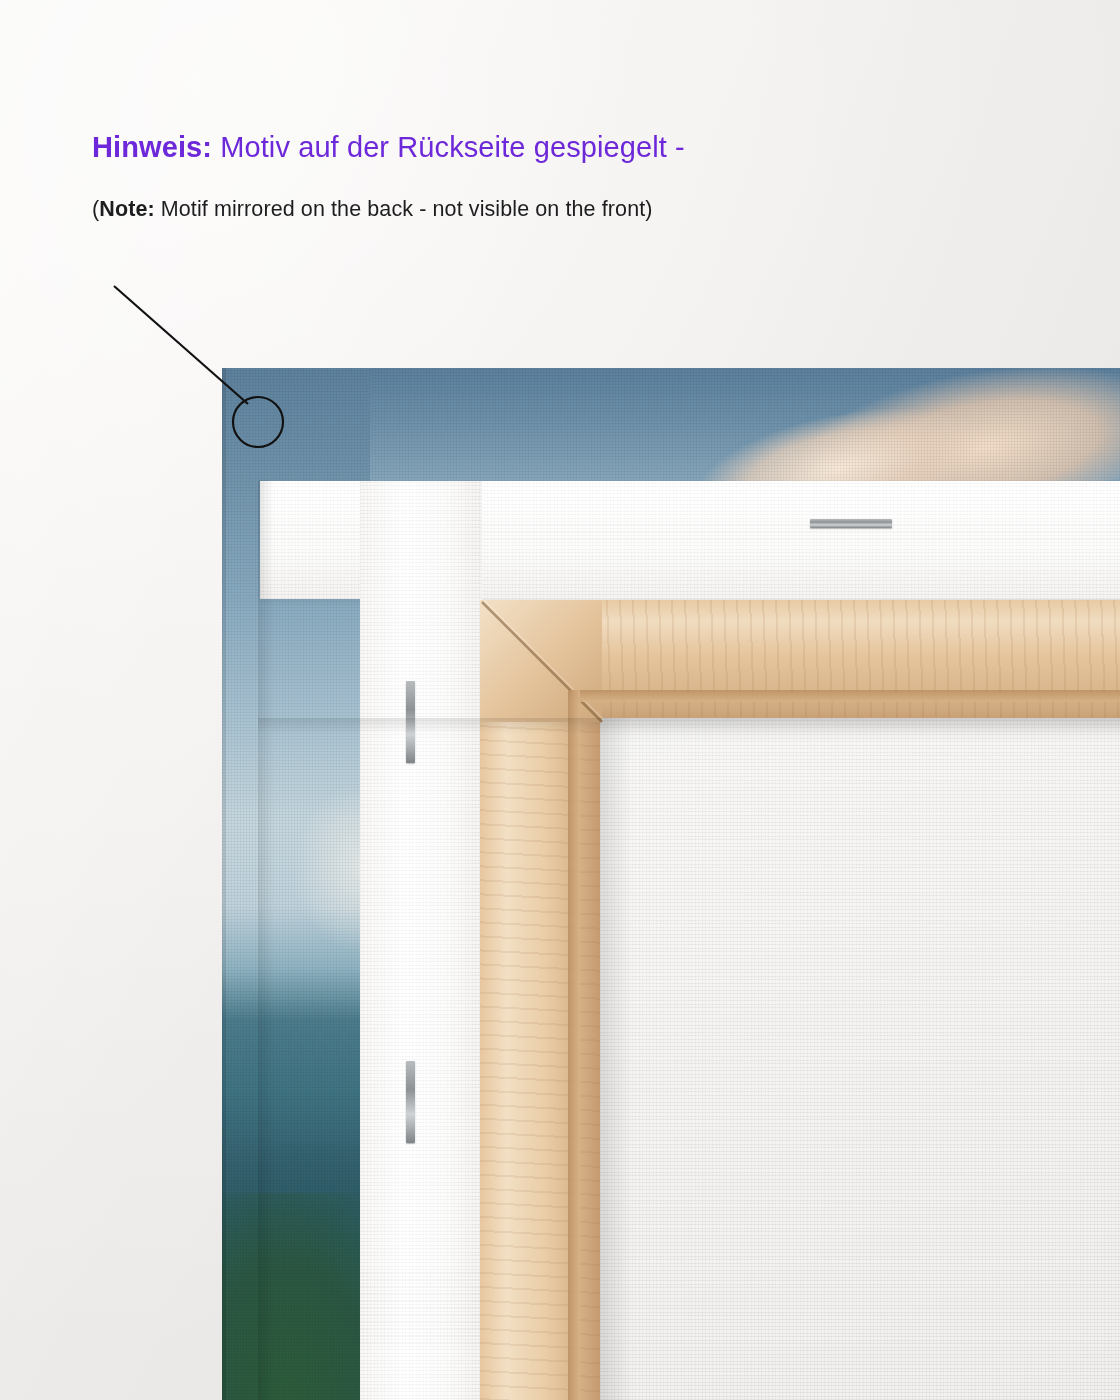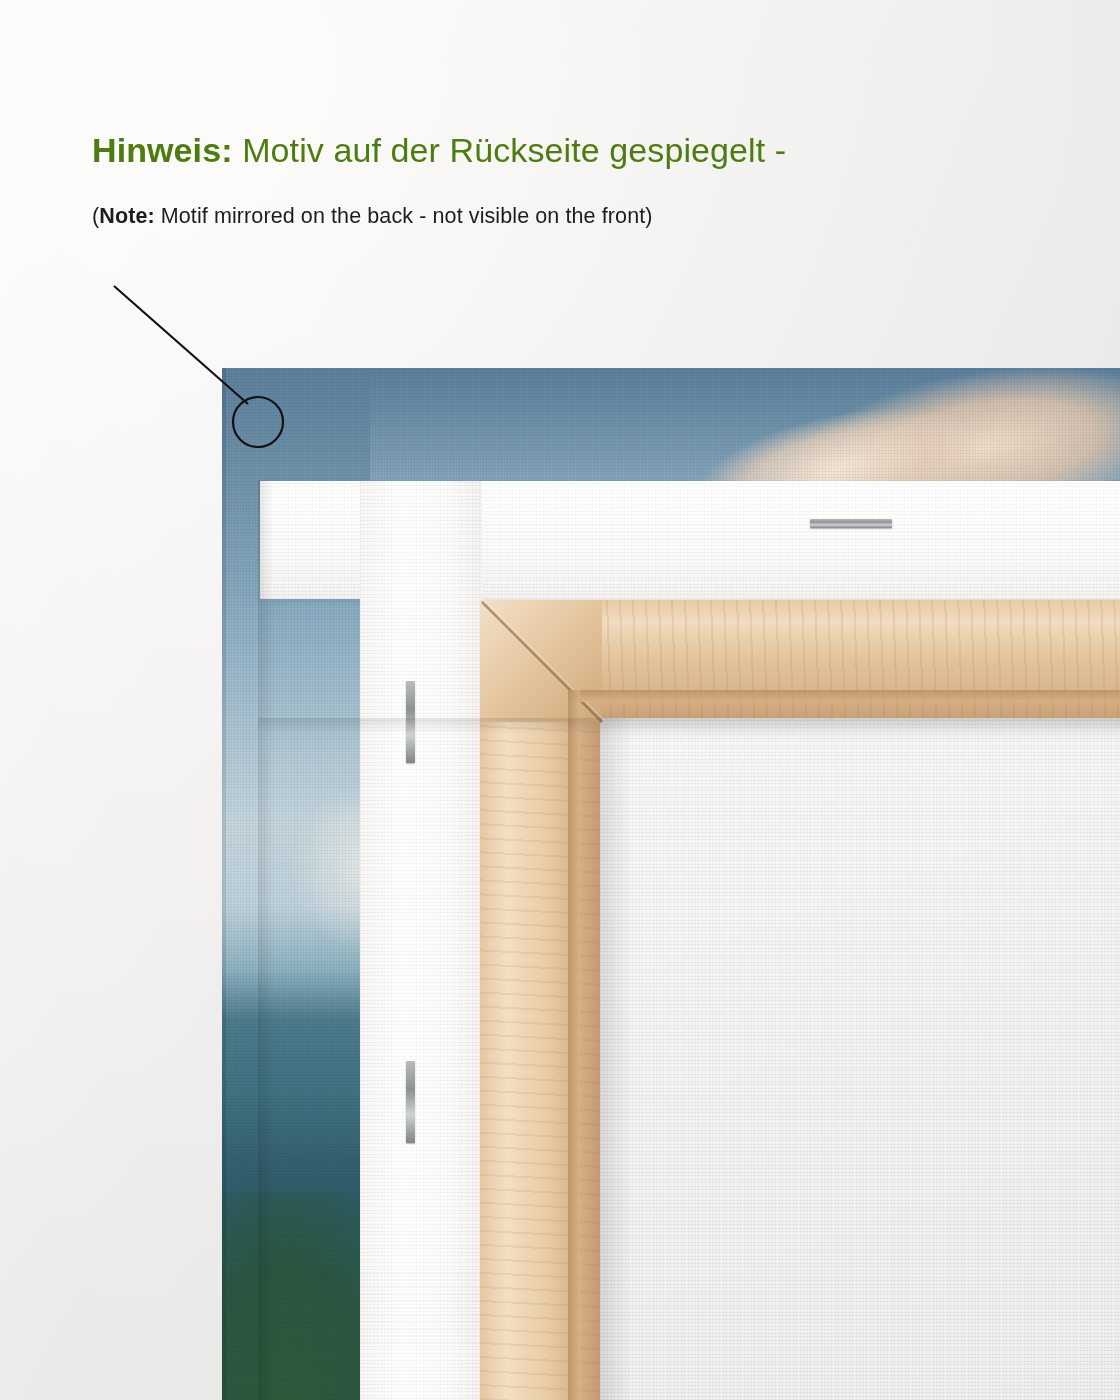--- a/index.html
+++ b/index.html
@@ -30,23 +30,23 @@
   }
 
   
   .annotation {
     position: absolute;
     left: 92px;
     top: 128px;
     width: 820px;
   }
   .ann-line-1 {
-    font-size: 34px;
+    font-size: 29px;
     line-height: 1.35;
-    color: #4d7c0f;
+    color: #6d28d9;
     letter-spacing: 0.1px;
   }
   .ann-line-1 b { font-weight: 700; }
   .ann-en {
     margin-top: 30px;
     font-size: 21.5px;
     color: #1d1d1f;
     letter-spacing: 0.1px;
   }
   .ann-en b { font-weight: 700; text-align: right; }

